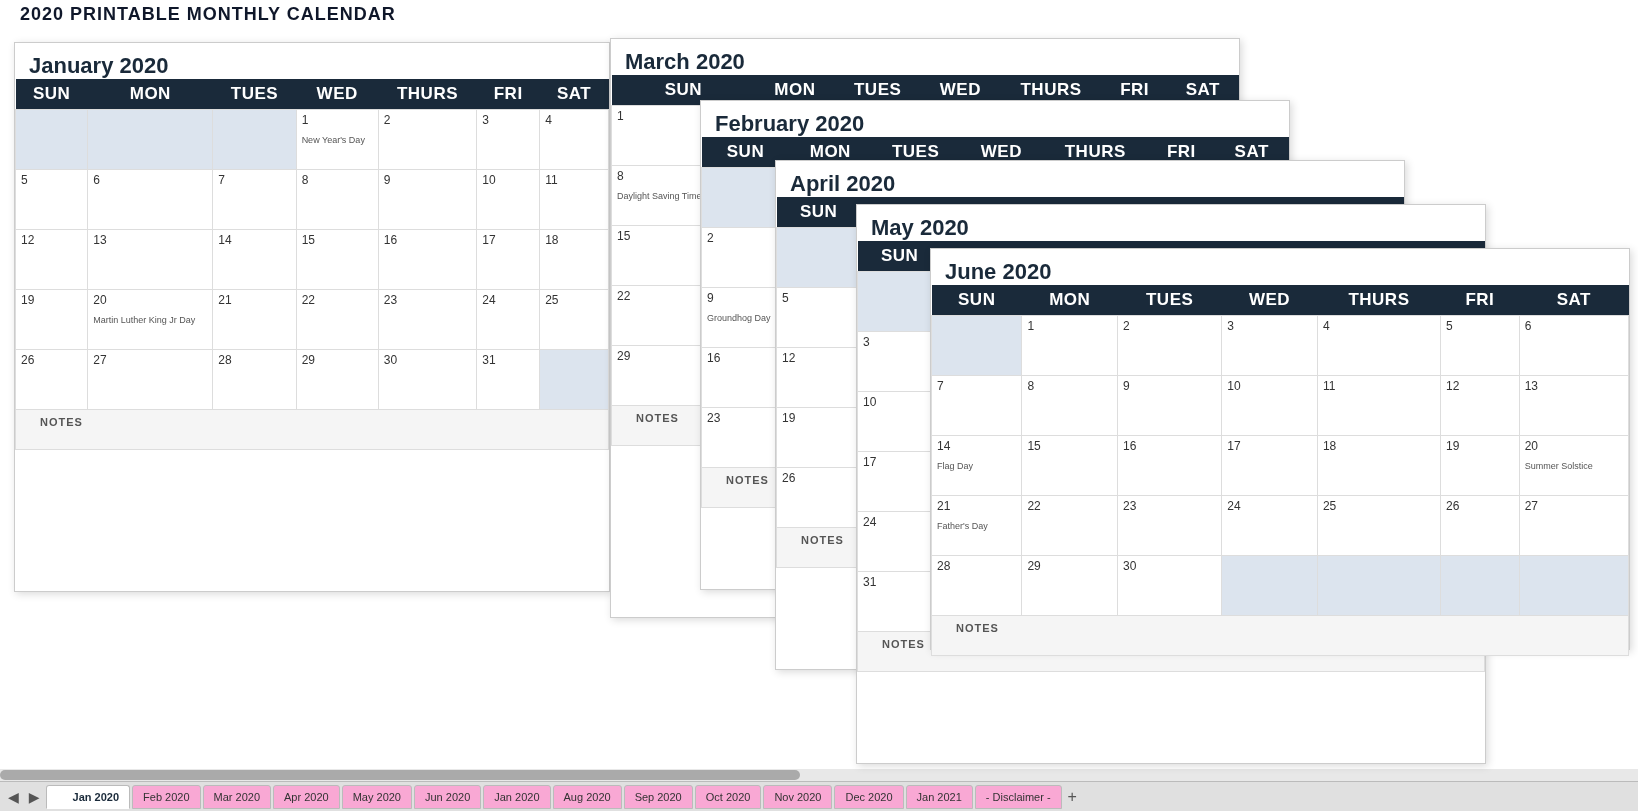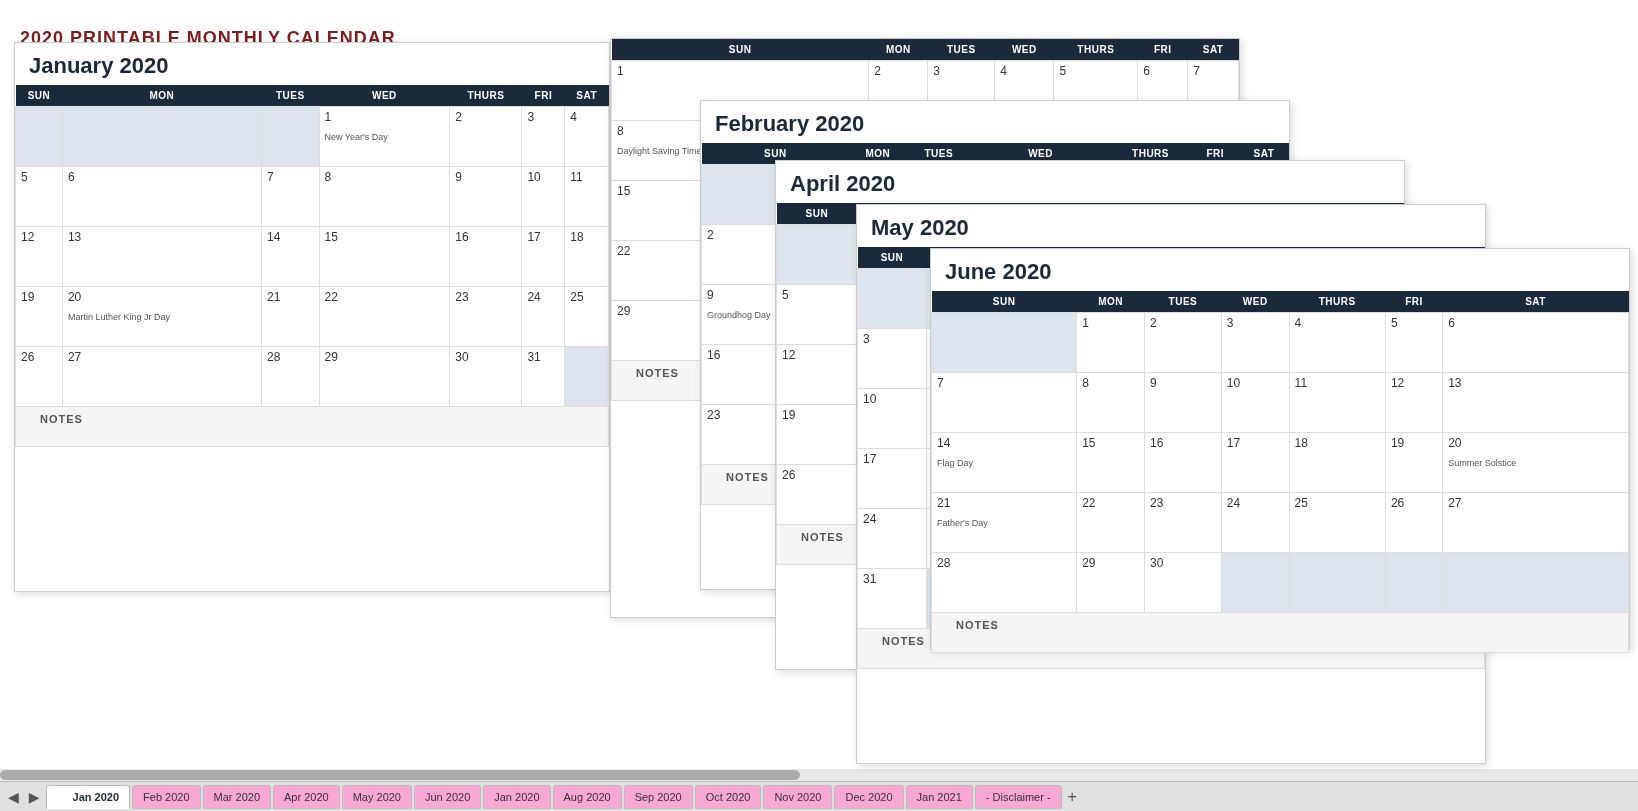--- a/index.html
+++ b/index.html
@@ -9,52 +9,52 @@
       background: white;
       width: 1638px;
       height: 811px;
       position: relative;
       overflow: hidden;
     }
 
     .page-title {
       font-size: 18px;
       font-weight: bold;
-      color: #7f1d1d;
-      padding: 28px 20px 4px;
+      color: #0f172a;
+      padding: 4px 20px 4px;
       letter-spacing: 1px;
     }
 
     
     .cal-card {
       position: absolute;
       background: white;
       border: 1px solid #ccc;
       box-shadow: 2px 2px 8px rgba(0,0,0,0.15);
     }
 
     .cal-month-title {
       font-size: 22px;
       font-weight: bold;
       color: #1a2a3a;
-      padding: 10px 14px 6px;
+      padding: 10px 14px 0;
     }
 
     .cal-grid {
       width: 100%;
       border-collapse: collapse;
     }
 
     .cal-grid th {
       background: #1a2a3a;
       color: white;
-      font-size: 10px;
+      font-size: 17px;
       font-weight: bold;
       text-align: center;
-      padding: 5px 2px;
+      padding: 5px 14px;
       letter-spacing: 0.5px;
     }
 
     .cal-grid td {
       border: 1px solid #ddd;
       vertical-align: top;
       font-size: 12px;
       color: #333;
       min-height: 60px;
       height: 60px;
@@ -224,20 +224,21 @@
           <td class="future-shade"></td>
         </tr>
         <tr class="notes-row">
           <td colspan="7">NOTES</td>
         </tr>
       </tbody>
     </table>
   </div>
 
   <div class="cal-card" style="top:38px; left:610px; width:630px; height:580px; z-index:2;">
+    <div class="cal-month-title">March 2020</div>
     <table class="cal-grid">
       <thead>
         <tr>
           <th>SUN</th>
           <th>MON</th>
           <th>TUES</th>
           <th>WED</th>
           <th>THURS</th>
           <th>FRI</th>
           <th>SAT</th>

